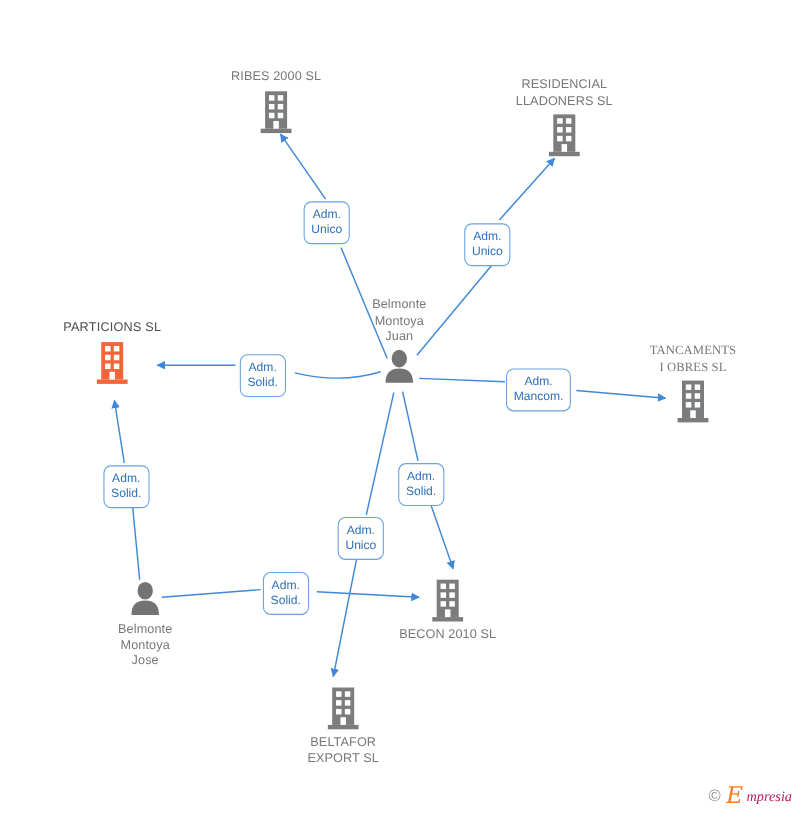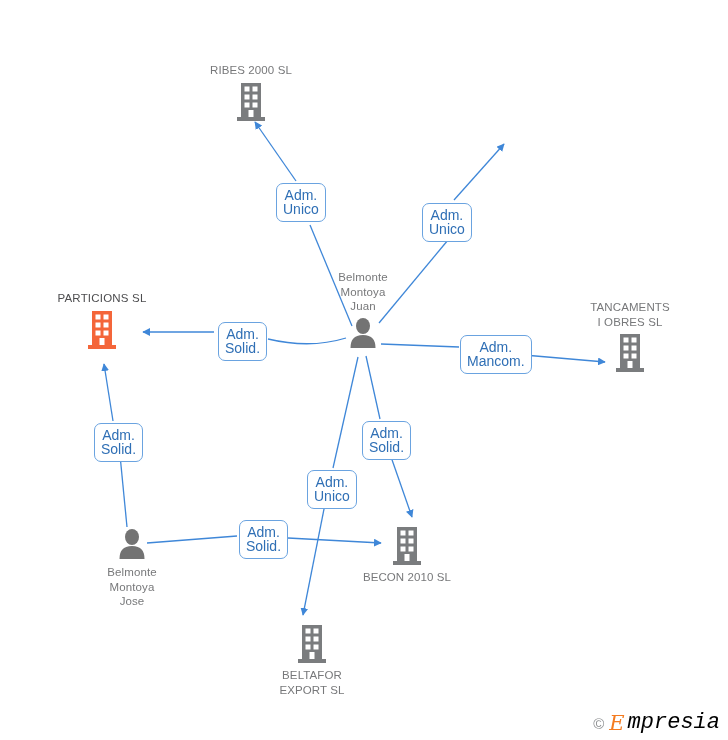--- a/index.html
+++ b/index.html
@@ -54,21 +54,21 @@
   .node.label-below .node-glyph { margin-bottom: 3px; }
 
   
   .edge-chip {
     position: absolute;
     box-sizing: border-box;
     background: #ffffff;
     border: 1.4px solid #6aa3e0;
     border-radius: 7px;
     color: #2f6fb5;
-    font-size: 14px;
+    font-size: 11px;
     line-height: 14px;
     text-align: center;
     padding: 4px 6px 5px 6px;
     white-space: pre-line;
     z-index: 4;
   }
 
   
   #watermark {
     position: absolute;
@@ -86,24 +86,24 @@
   }
   #watermark .wm-e {
     font-family: "DejaVu Serif", serif;
     font-style: italic;
     font-size: 21px;
     color: #f47b20;
     line-height: 1;
     margin-right: -2px;
   }
   #watermark .wm-rest {
-    font-family: Liberation Mono, monospace;
+    font-family: Liberation Serif, serif;
     font-style: italic;
-    font-size: 22px;
-    color: #000000;
+    font-size: 13px;
+    color: #be185d;
     line-height: 1;
   }
 </style>
 </head>
 <body>
 
 <div id="canvas">
 
   <svg id="edge-layer" viewBox="0 0 728 740" xmlns="http://www.w3.org/2000/svg">
     <defs>
@@ -149,20 +149,37 @@
         <rect x="17.5" y="5.5" width="5" height="5" fill="#ffffff"></rect>
         <rect x="9.5" y="13.5" width="5" height="5" fill="#ffffff"></rect>
         <rect x="17.5" y="13.5" width="5" height="5" fill="#ffffff"></rect>
         <rect x="9.5" y="21.5" width="5" height="5" fill="#ffffff"></rect>
         <rect x="17.5" y="21.5" width="5" height="5" fill="#ffffff"></rect>
         <rect x="13.5" y="29" width="5" height="7" fill="#ffffff"></rect>
       </svg>
     </span>
   </div>
 
+  <div class="node label-above" style="left:513px; top:70px;">
+    <div class="node-label">RESIDENCIAL
+LLADONERS SL</div>
+    <span class="node-glyph">
+      <svg width="32" height="42" viewBox="0 0 32 42" xmlns="http://www.w3.org/2000/svg">
+        <rect x="6" y="2" width="20" height="34" fill="#7a7c7e"></rect>
+        <rect x="2" y="36" width="28" height="4" fill="#7a7c7e"></rect>
+        <rect x="9.5" y="5.5" width="5" height="5" fill="#ffffff"></rect>
+        <rect x="17.5" y="5.5" width="5" height="5" fill="#ffffff"></rect>
+        <rect x="9.5" y="13.5" width="5" height="5" fill="#ffffff"></rect>
+        <rect x="17.5" y="13.5" width="5" height="5" fill="#ffffff"></rect>
+        <rect x="9.5" y="21.5" width="5" height="5" fill="#ffffff"></rect>
+        <rect x="17.5" y="21.5" width="5" height="5" fill="#ffffff"></rect>
+        <rect x="13.5" y="29" width="5" height="7" fill="#ffffff"></rect>
+      </svg>
+    </span>
+  </div>
 
   <div class="node label-above" style="left:102px; top:291px;">
     <div class="node-label highlight">PARTICIONS SL</div>
     <span class="node-glyph">
       <svg width="32" height="42" viewBox="0 0 32 42" xmlns="http://www.w3.org/2000/svg">
         <rect x="6" y="2" width="20" height="34" fill="#f4663a"></rect>
         <rect x="2" y="36" width="28" height="4" fill="#f4663a"></rect>
         <rect x="9.5" y="5.5" width="5" height="5" fill="#ffffff"></rect>
         <rect x="17.5" y="5.5" width="5" height="5" fill="#ffffff"></rect>
         <rect x="9.5" y="13.5" width="5" height="5" fill="#ffffff"></rect>
@@ -179,21 +196,21 @@
 Montoya
 Juan</div>
     <span class="node-glyph">
       <svg width="32" height="34" viewBox="0 0 32 34" xmlns="http://www.w3.org/2000/svg">
         <ellipse cx="16" cy="9" rx="7" ry="8" fill="#737373"></ellipse>
         <path d="M 16 18 C 7 18 3.5 23 3.5 31 L 28.5 31 C 28.5 23 25 18 16 18 Z" fill="#737373"></path>
       </svg>
     </span>
   </div>
 
-  <div class="node label-above" style="left:630px; top:300px;">
+  <div class="node label-above" style="left:630px; top:312px;font-family:Liberation Serif, serif;">
     <div class="node-label">TANCAMENTS
 I OBRES SL</div>
     <span class="node-glyph">
       <svg width="32" height="42" viewBox="0 0 32 42" xmlns="http://www.w3.org/2000/svg">
         <rect x="6" y="2" width="20" height="34" fill="#7a7c7e"></rect>
         <rect x="2" y="36" width="28" height="4" fill="#7a7c7e"></rect>
         <rect x="9.5" y="5.5" width="5" height="5" fill="#ffffff"></rect>
         <rect x="17.5" y="5.5" width="5" height="5" fill="#ffffff"></rect>
         <rect x="9.5" y="13.5" width="5" height="5" fill="#ffffff"></rect>
         <rect x="17.5" y="13.5" width="5" height="5" fill="#ffffff"></rect>

